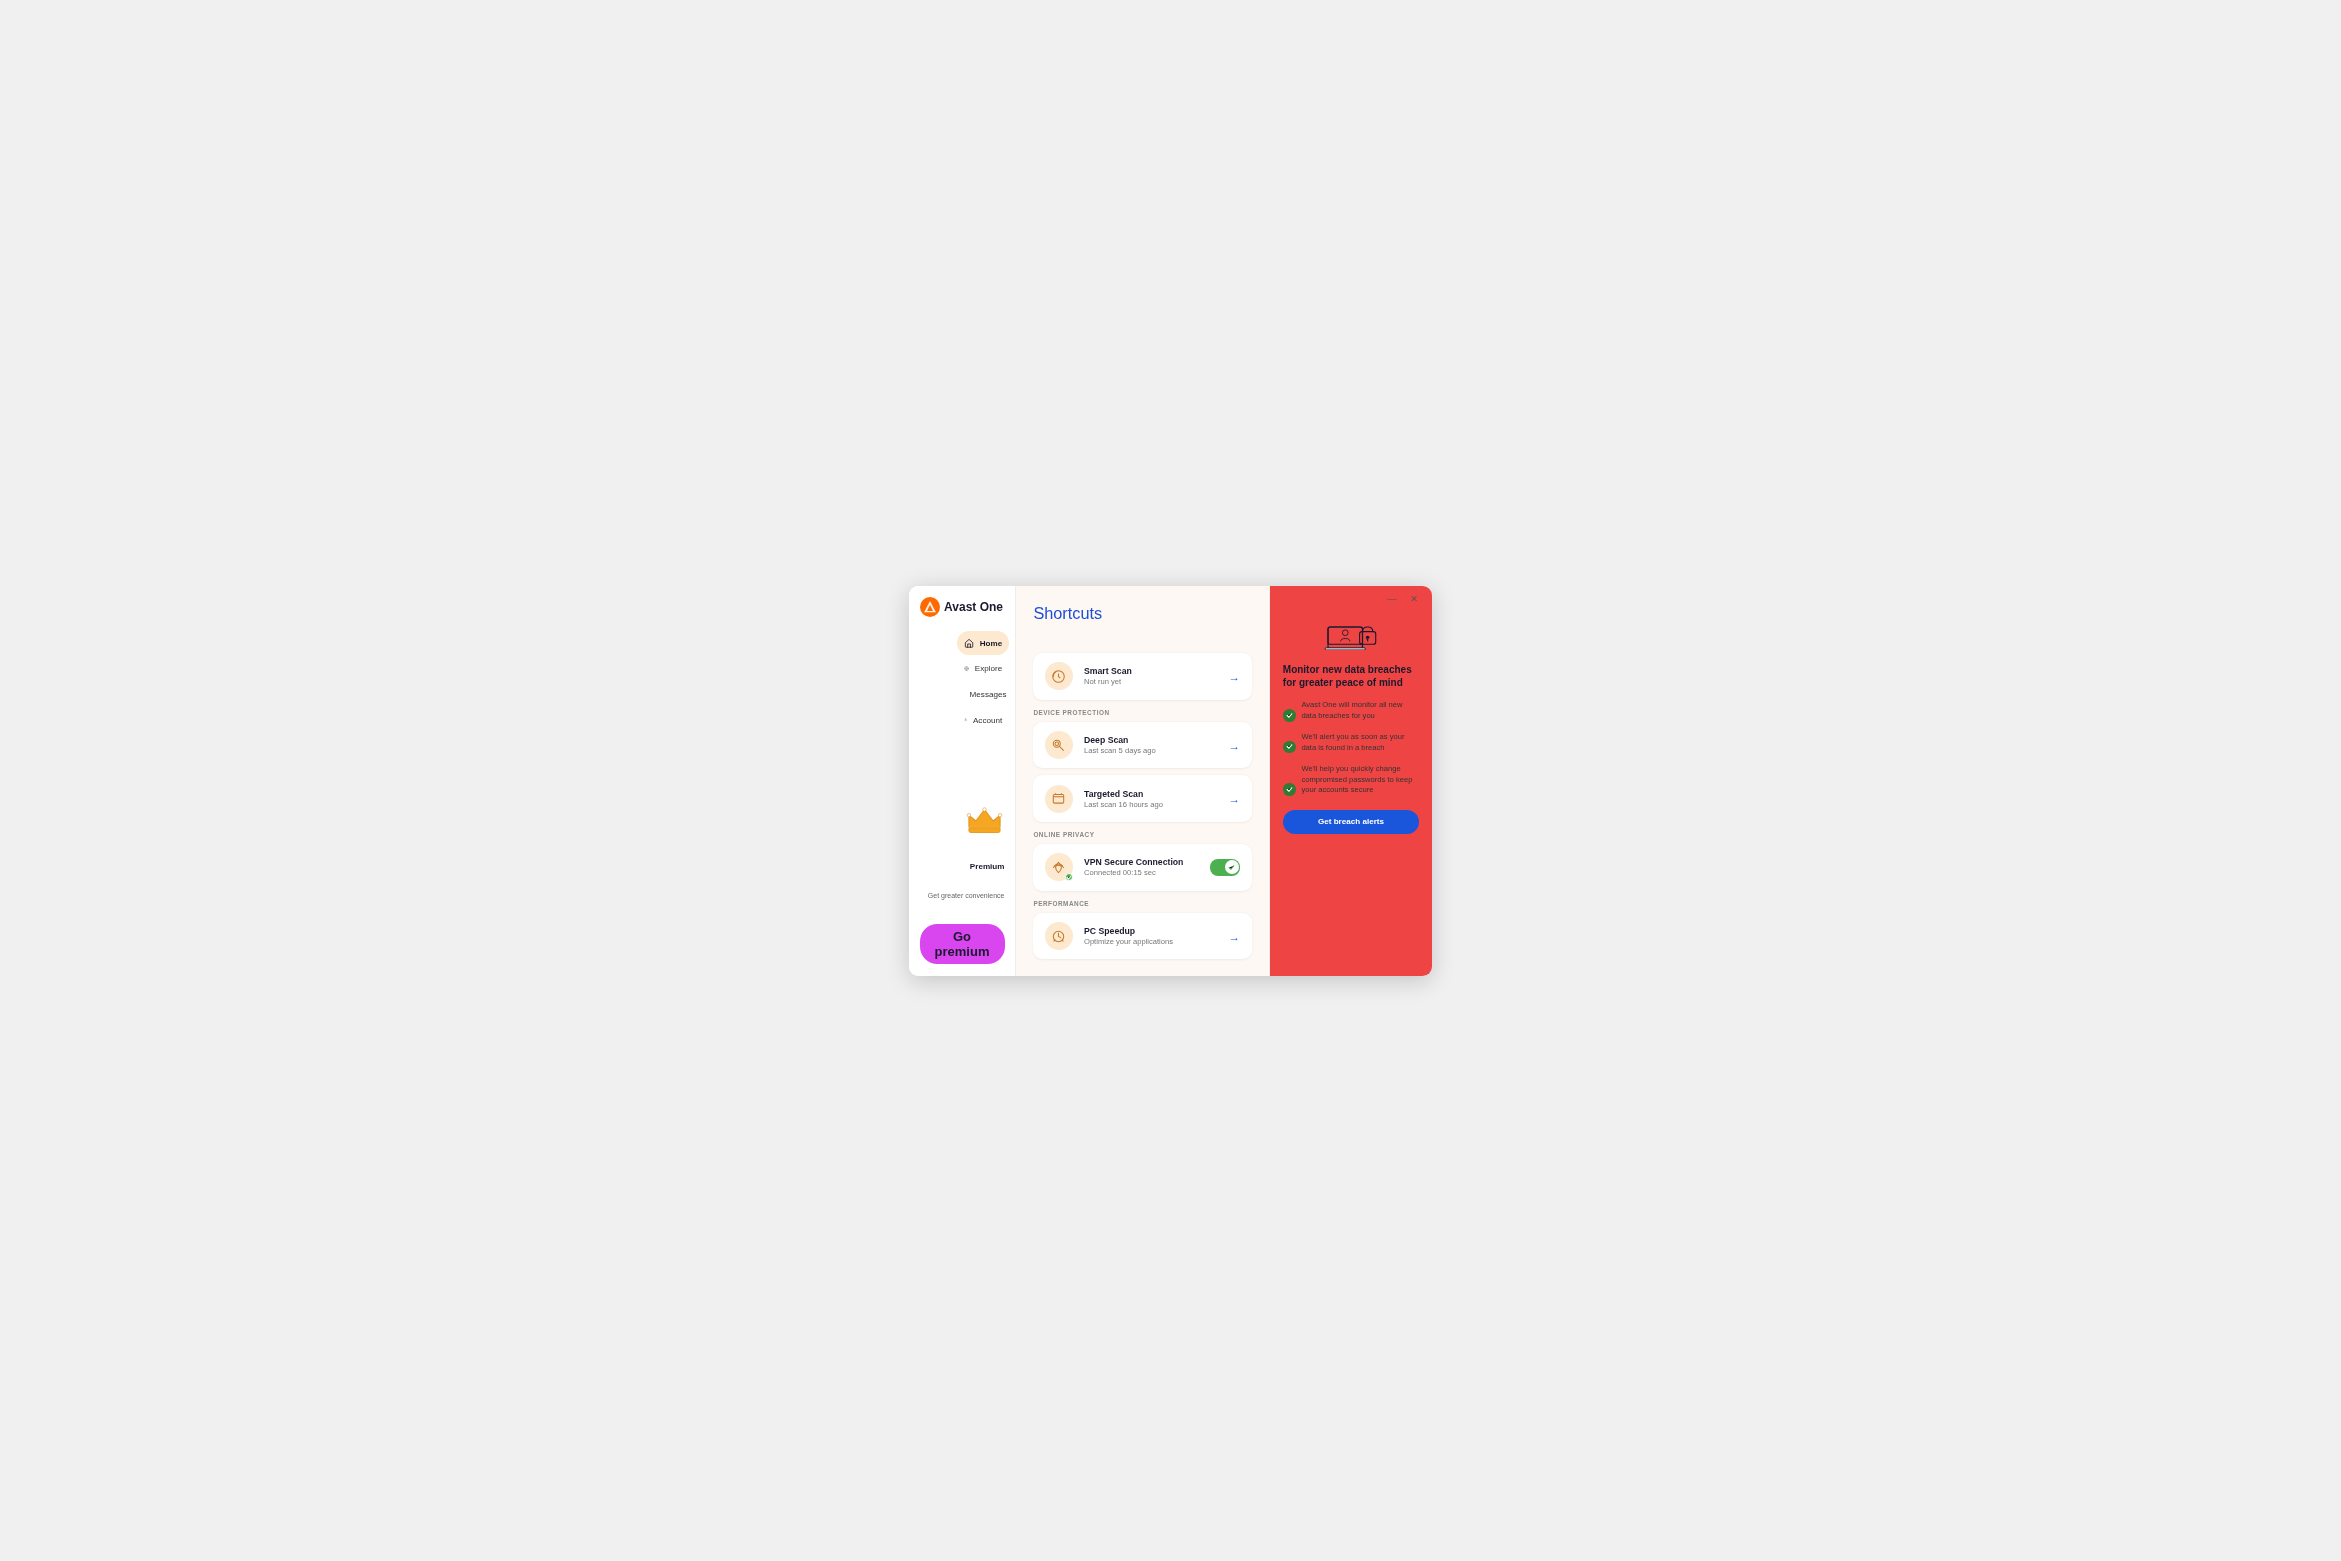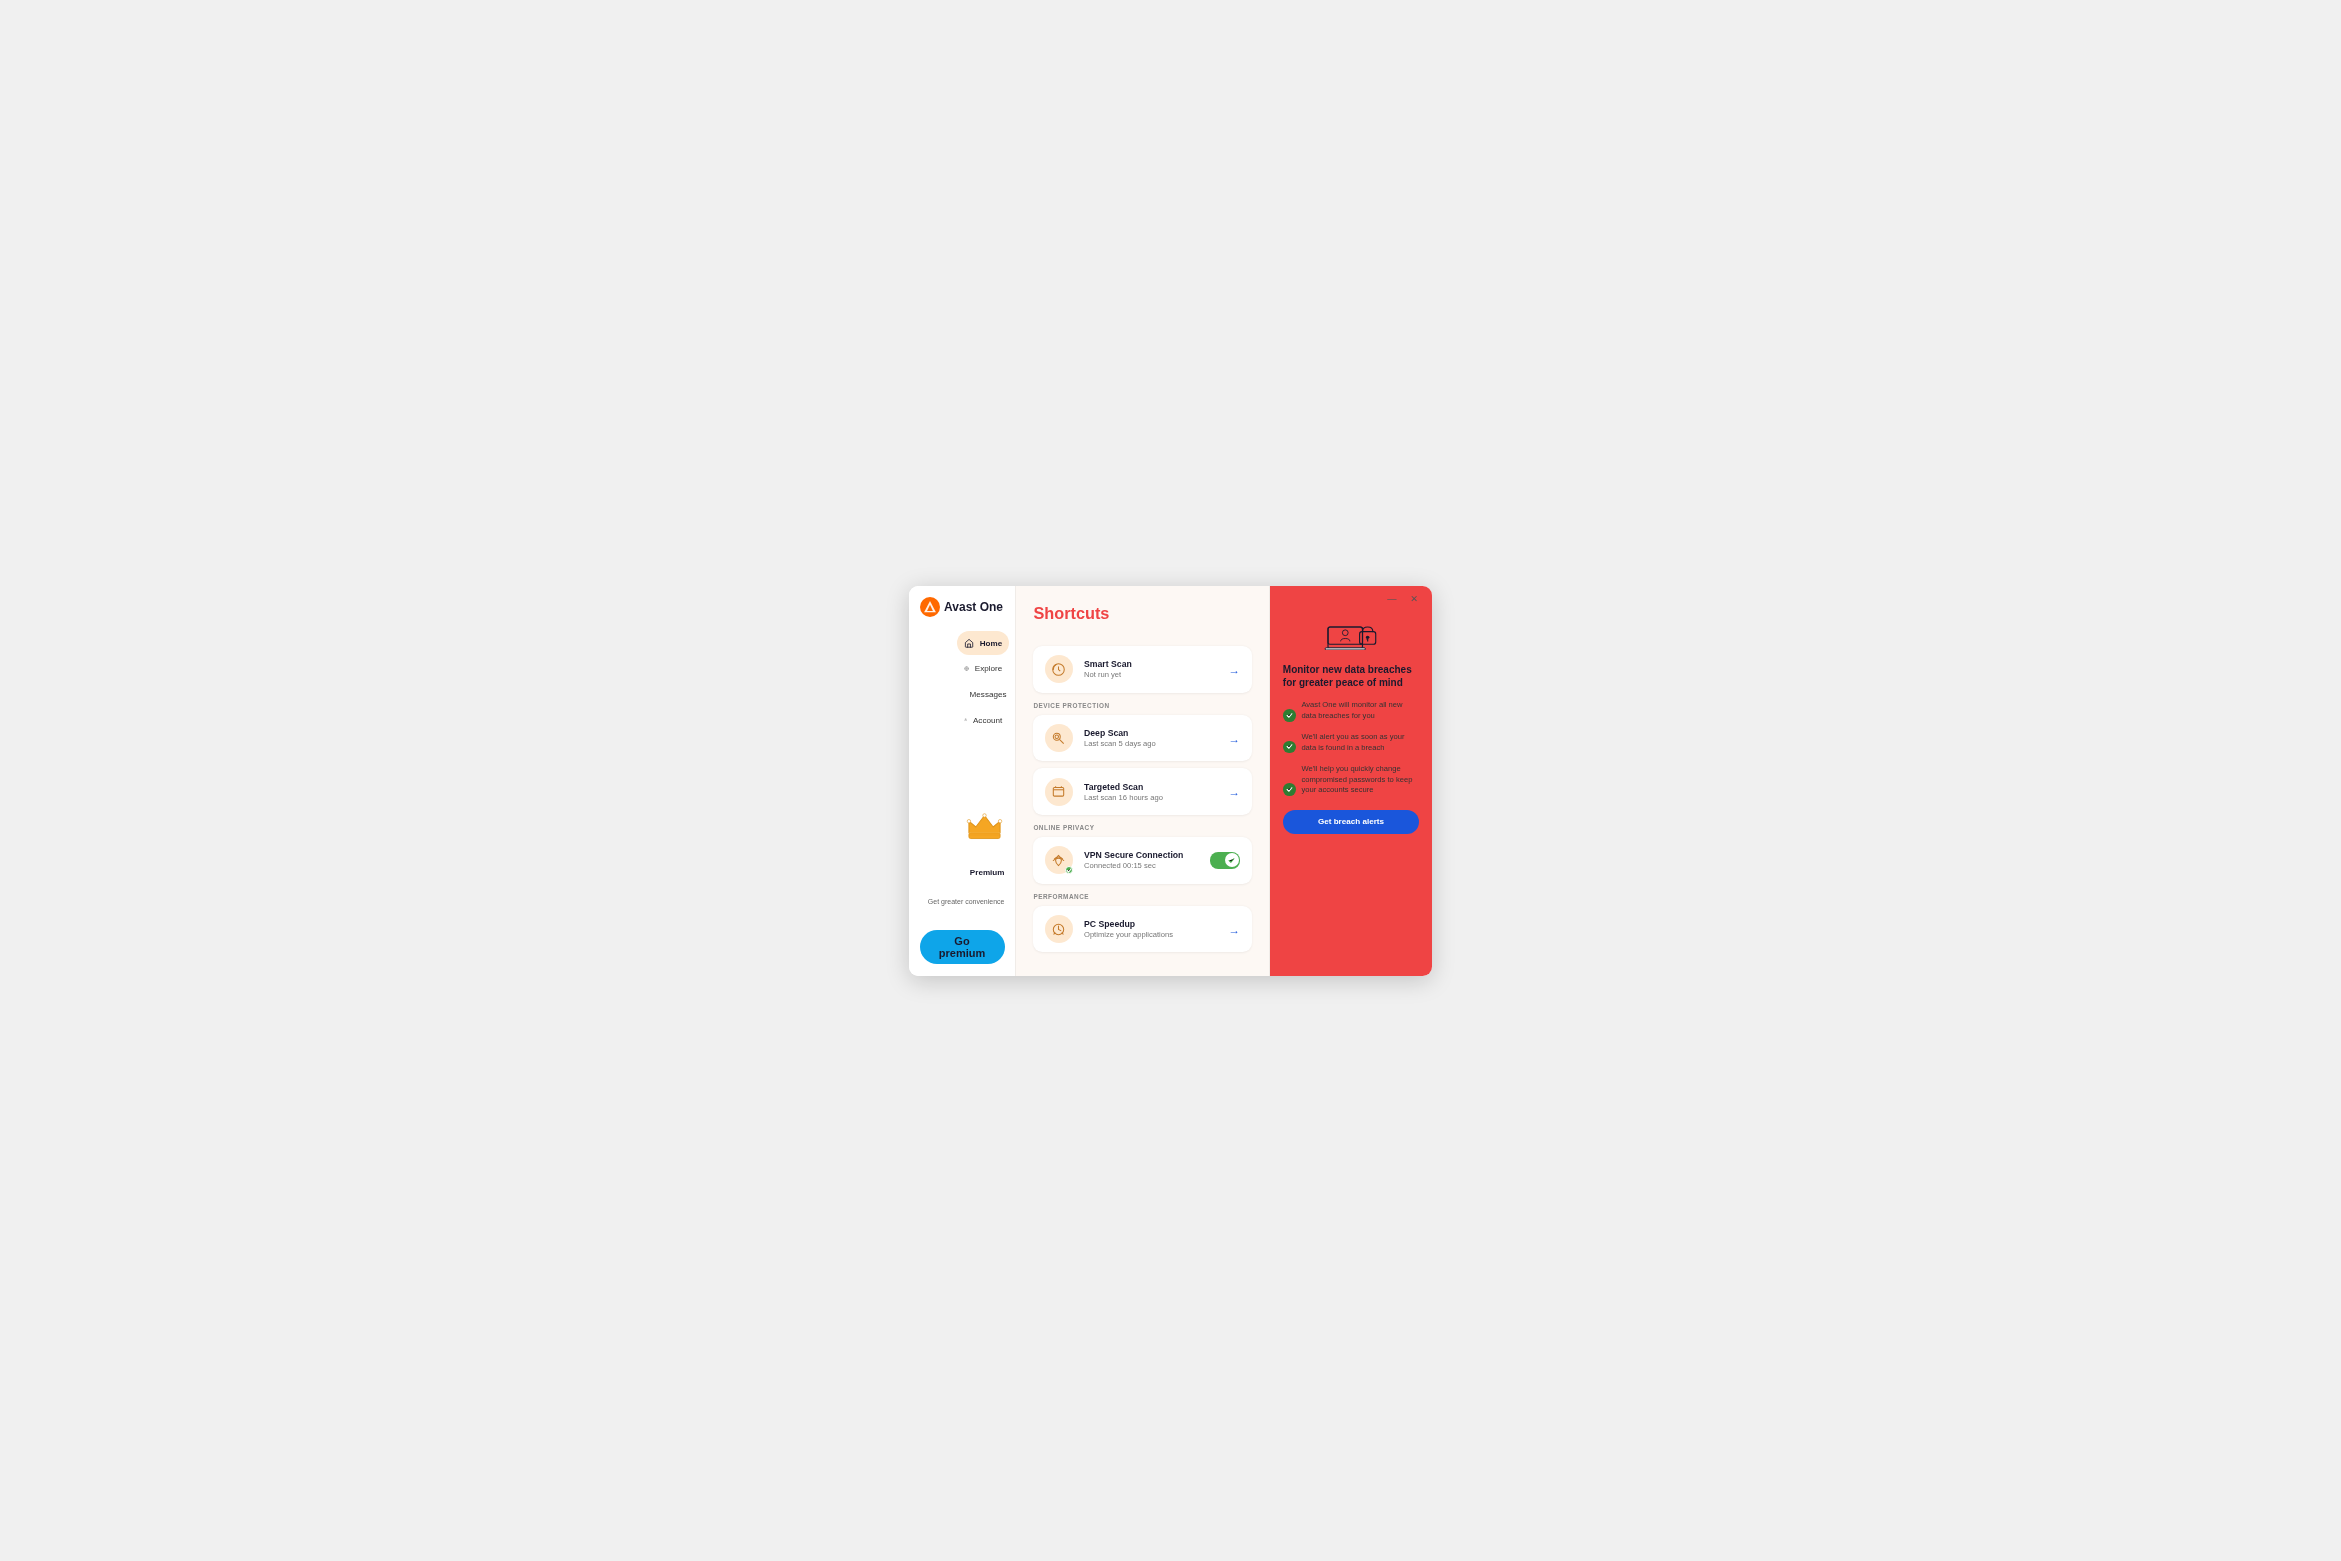--- a/index.html
+++ b/index.html
@@ -113,46 +113,46 @@
       font-size: 8.1px;
       font-weight: 700;
       color: #1a1a2e;
     }
     .premium-sub {
       font-size: 7px;
       color: #666;
       text-align: center;
     }
     .go-premium-btn {
-      background: #0ea5e9;
+      background: #d946ef;
       color: #1a1a2e;
       border: none;
       border-radius: 17.4px;
       padding: 5.2px 12.8px;
-      font-size: 11px;
+      font-size: 13px;
       font-weight: 700;
       cursor: pointer;
       margin-top: 3.5px;
       width: 100%;
     }
     
     .main {
       flex: 1;
       background: #fdf8f4;
       overflow-y: auto;
       padding: 18.6px 17.4px 14px 17.4px;
       position: relative;
     }
     .main::-webkit-scrollbar { width: 3.5px; }
     .main::-webkit-scrollbar-thumb { background: #ddd; border-radius: 1.7px; }
     .page-title {
       font-size: 16.3px;
-      font-weight: 700;
-      color: #ef4444;
-      margin-bottom: 23px;
+      font-weight: 400;
+      color: #1d4ed8;
+      margin-bottom: 30px;
     }
     
     .scan-card {
       background: #fff;
       border-radius: 9.3px;
       padding: 9.3px 11.6px;
       display: flex;
       align-items: center;
       gap: 11px;
       margin-bottom: 7px;

